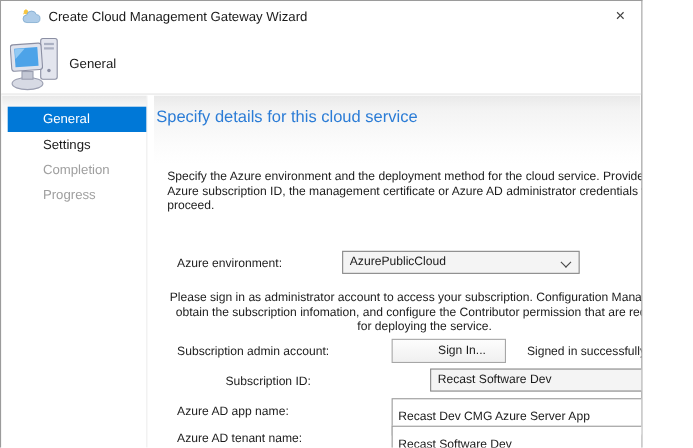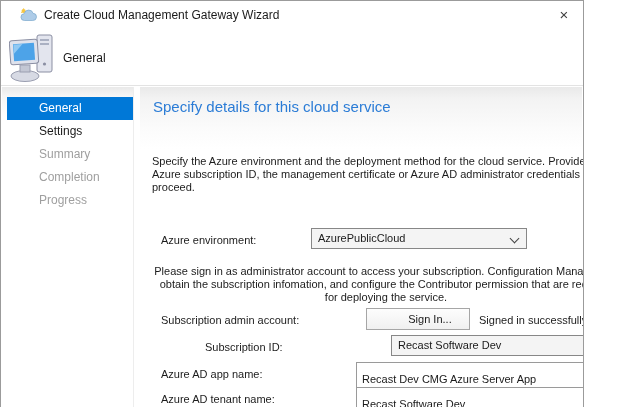--- a/index.html
+++ b/index.html
@@ -63,21 +63,21 @@
   .nav-item.selected { background: #0078d7; color: #fff; cursor: pointer; }
   .nav-item.enabled  { color: #1a1a1a; cursor: pointer; }
   .nav-item.disabled { color: #9f9f9f; }
 
   .content {
     position: absolute; left: 139px; top: 86px; right: 1px; bottom: 0;
     background: linear-gradient(180deg, #e9e9e9 0, #f3f3f3 12px, #fcfcfc 45px, #ffffff 62px);
   }
 
   .heading {
-    position: absolute; left: 13px; top: 11px;
+    position: absolute; left: 2px; top: 11px;
     font-size: 15px; color: #2b7cd6;
   }
   .para { position: absolute; font-size: 11px; line-height: 13px; color: #1c1c1c; }
   .intro { left: 12px; top: 68px; width: 462px; }
   .note  { left: 12px; top: 178px; width: 468px; text-align: center; }
 
   .fld-label { position: absolute; font-size: 11px; color: #1c1c1c; white-space: nowrap; }
 
   
   .combo {
@@ -119,21 +119,21 @@
     font-family: "Liberation Sans", sans-serif;
     color: #1a1a1a;
     cursor: pointer;
   }
   .status-txt { position: absolute; font-size: 11px; color: #1c1c1c; white-space: nowrap; }
 
   
   #env-label    { left: 21px;  top: 147px; }
   #env-combo    { left: 136px; top: 141px; width: 216px; }
   #admin-label  { left: 21px;  top: 227px; }
-  #signin-btn   { left: 226px; top: 221px; padding-left: 24px; }
+  #signin-btn   { left: 216px; top: 221px; padding-left: 24px; }
   #signin-status{ left: 339px; top: 227px; }
   #subid-label  { left: 21px;  top: 254px; margin-left: 44px; }
   #subid-combo  { left: 216px; top: 248px; width: 239px; }
   #app-label    { left: 21px;  top: 281px; }
   #app-input    { left: 216px; top: 275px; width: 239px; }
   #tenant-label { left: 21px;  top: 306px; }
   #tenant-input { left: 216px; top: 300px; width: 239px; }
 </style>
 </head>
 <body>
@@ -167,21 +167,20 @@
       <rect x="1" y="8" width="28" height="24" rx="2.5" fill="#dfe2ec" stroke="#8b8fa3" stroke-width="1" transform="rotate(-4 15 20)"></rect>
       <rect x="4.5" y="11.5" width="21" height="17" fill="#4da3e8" transform="rotate(-4 15 20)"></rect>
       <path d="M5 12 l9 0 l-9 9 z" fill="#9fd0f5" opacity="0.85" transform="rotate(-4 15 20)"></path>
     </svg>
     <span class="page-label">General</span>
   </div>
 
   <div class="sidebar">
     <div class="nav-item selected">General</div>
     <div class="nav-item enabled">Settings</div>
-    <div class="nav-item disabled">Summary</div>
     <div class="nav-item disabled">Completion</div>
     <div class="nav-item disabled">Progress</div>
   </div>
 
   <div class="content">
     <div class="heading">Specify details for this cloud service</div>
 
     <div class="para intro">Specify the Azure environment and the deployment method for the cloud service. Provide Azure subscription ID, the management certificate or Azure AD administrator credentials to proceed.</div>
 
     <span class="fld-label" id="env-label">Azure environment:</span>

